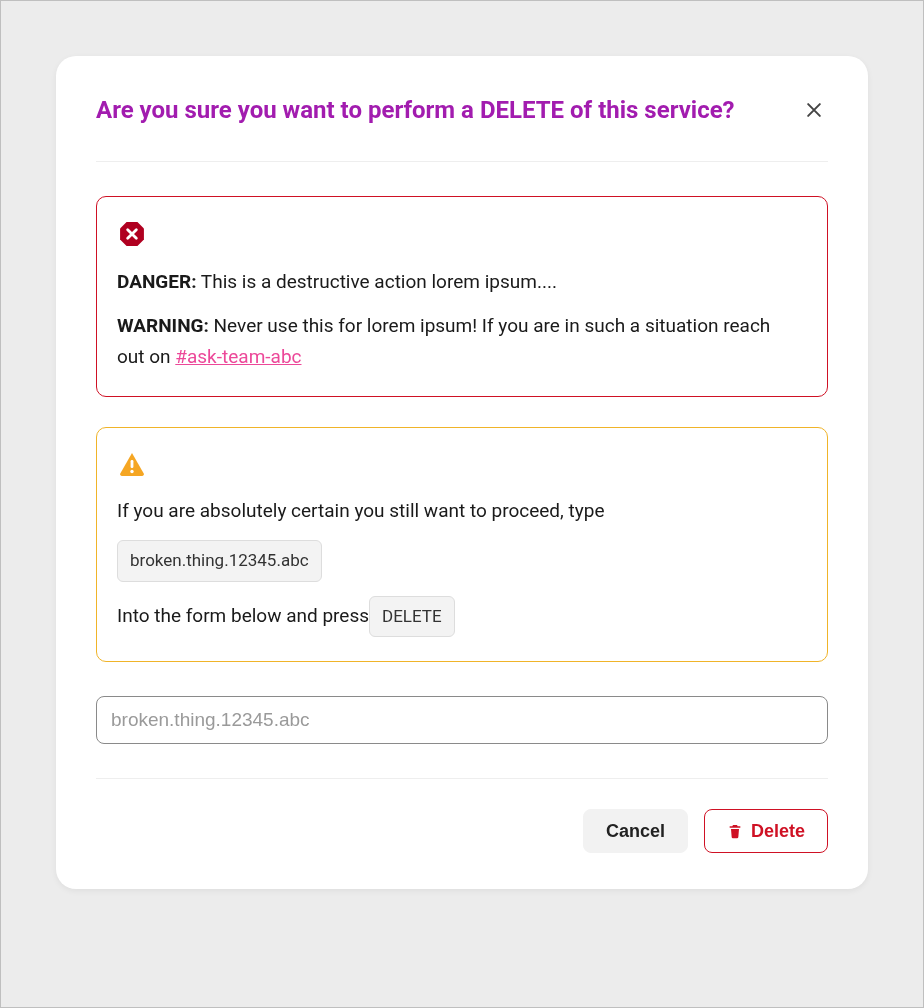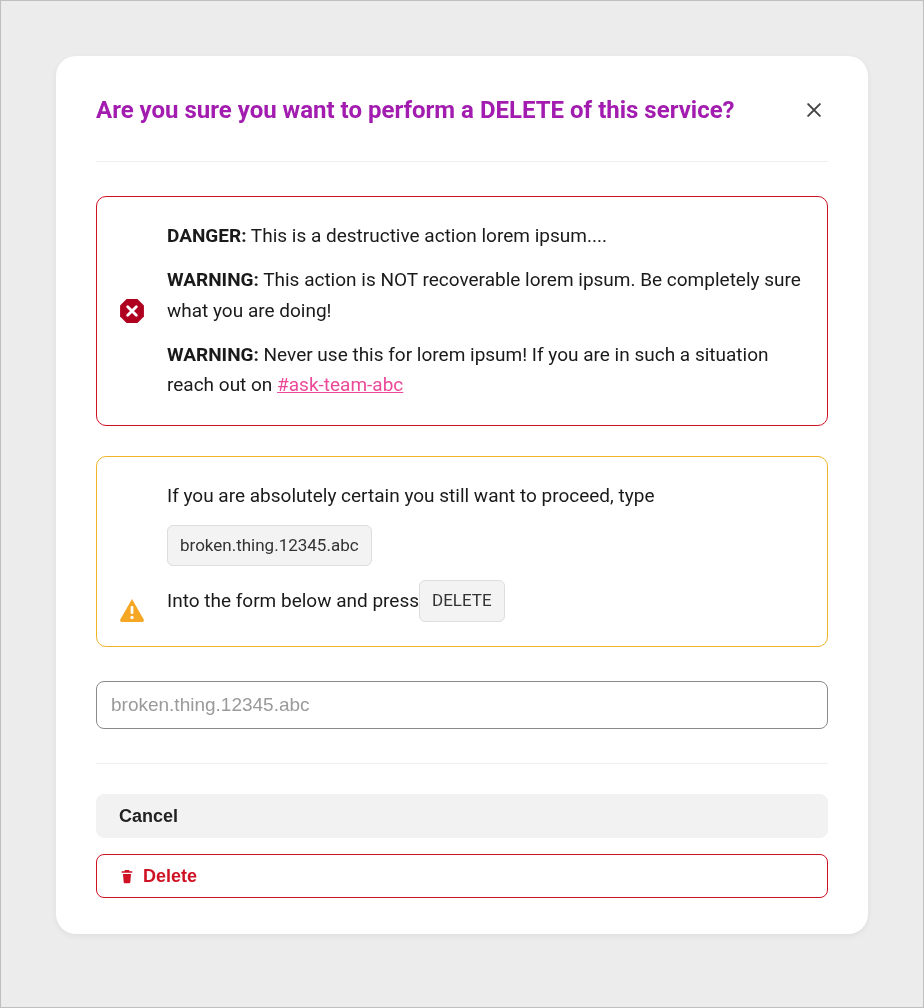--- a/index.html
+++ b/index.html
@@ -44,40 +44,41 @@
     flex-shrink: 0;
   }
   .close-btn svg { width: 20px; height: 20px; }
 
   .box {
     border-radius: 10px;
     margin-top: 34px;
     display: flex;
     gap: 20px;
     padding: 24px 26px 24px 20px;
+    flex-direction: column;
   }
   .box-icon {
     width: 30px;
     flex-shrink: 0;
     display: flex;
     align-items: center;
     justify-content: center;
   }
   .box-body {
     flex: 1;
     font-size: 19px;
     line-height: 1.6;
     color: #1a1a1a;
   }
   .box-body p { margin: 0 0 14px 0; }
   .box-body p:last-child { margin-bottom: 0; }
   .label-strong { font-weight: 700; }
 
   .danger-box { border: 1.5px solid #cf1124; }
-  .warn-box   { border: 1.5px solid #f0b429; margin-top: 30px; align-items: flex-end; }
+  .warn-box   { border: 1.5px solid #f0b429; margin-top: 30px; }
 
   .link {
     color: #ec4899;
     text-decoration: underline;
     cursor: pointer;
   }
 
   .chip {
     display: inline-block;
     background: #f3f3f3;
@@ -110,21 +111,20 @@
   }
   .confirm-input::placeholder { color: #9a9a9a; }
 
   .footer {
     margin-top: 34px;
     padding-top: 30px;
     border-top: 1px solid #eee;
     display: flex;
     justify-content: flex-end;
     gap: 16px;
-    flex-direction: column;
   }
   .btn {
     font-size: 18px;
     font-weight: 700;
     border-radius: 8px;
     padding: 12px 22px;
     cursor: pointer;
     display: inline-flex;
     align-items: center;
     gap: 8px;
@@ -159,21 +159,20 @@
   
   <div class="box danger-box">
     <div class="box-icon">
       <svg width="26" height="26" viewBox="0 0 24 24">
         <polygon points="7,1 17,1 23,7 23,17 17,23 7,23 1,17 1,7" fill="#b00020"></polygon>
         <path d="M8 8 L16 16 M16 8 L8 16" stroke="#fff" stroke-width="2.6" stroke-linecap="round"></path>
       </svg>
     </div>
     <div class="box-body">
       <p><span class="label-strong">DANGER:</span><span> This is a destructive action lorem ipsum....</span></p>
-      <p><span class="label-strong">WARNING:</span><span> This action is NOT recoverable lorem ipsum. Be completely sure what you are doing!</span></p>
       <p><span class="label-strong">WARNING:</span><span> Never use this for lorem ipsum! If you are in such a situation reach out on </span><a class="link">#ask-team-abc</a></p>
     </div>
   </div>
 
   
   <div class="box warn-box">
     <div class="box-icon">
       <svg width="26" height="24" viewBox="0 0 26 24">
         <path d="M13 1 L25 22 A2 2 0 0 1 23.3 24 H2.7 A2 2 0 0 1 1 22 Z" fill="#f5a623"></path>
         <rect x="11.6" y="8" width="2.8" height="8" rx="1.2" fill="#fff"></rect>

